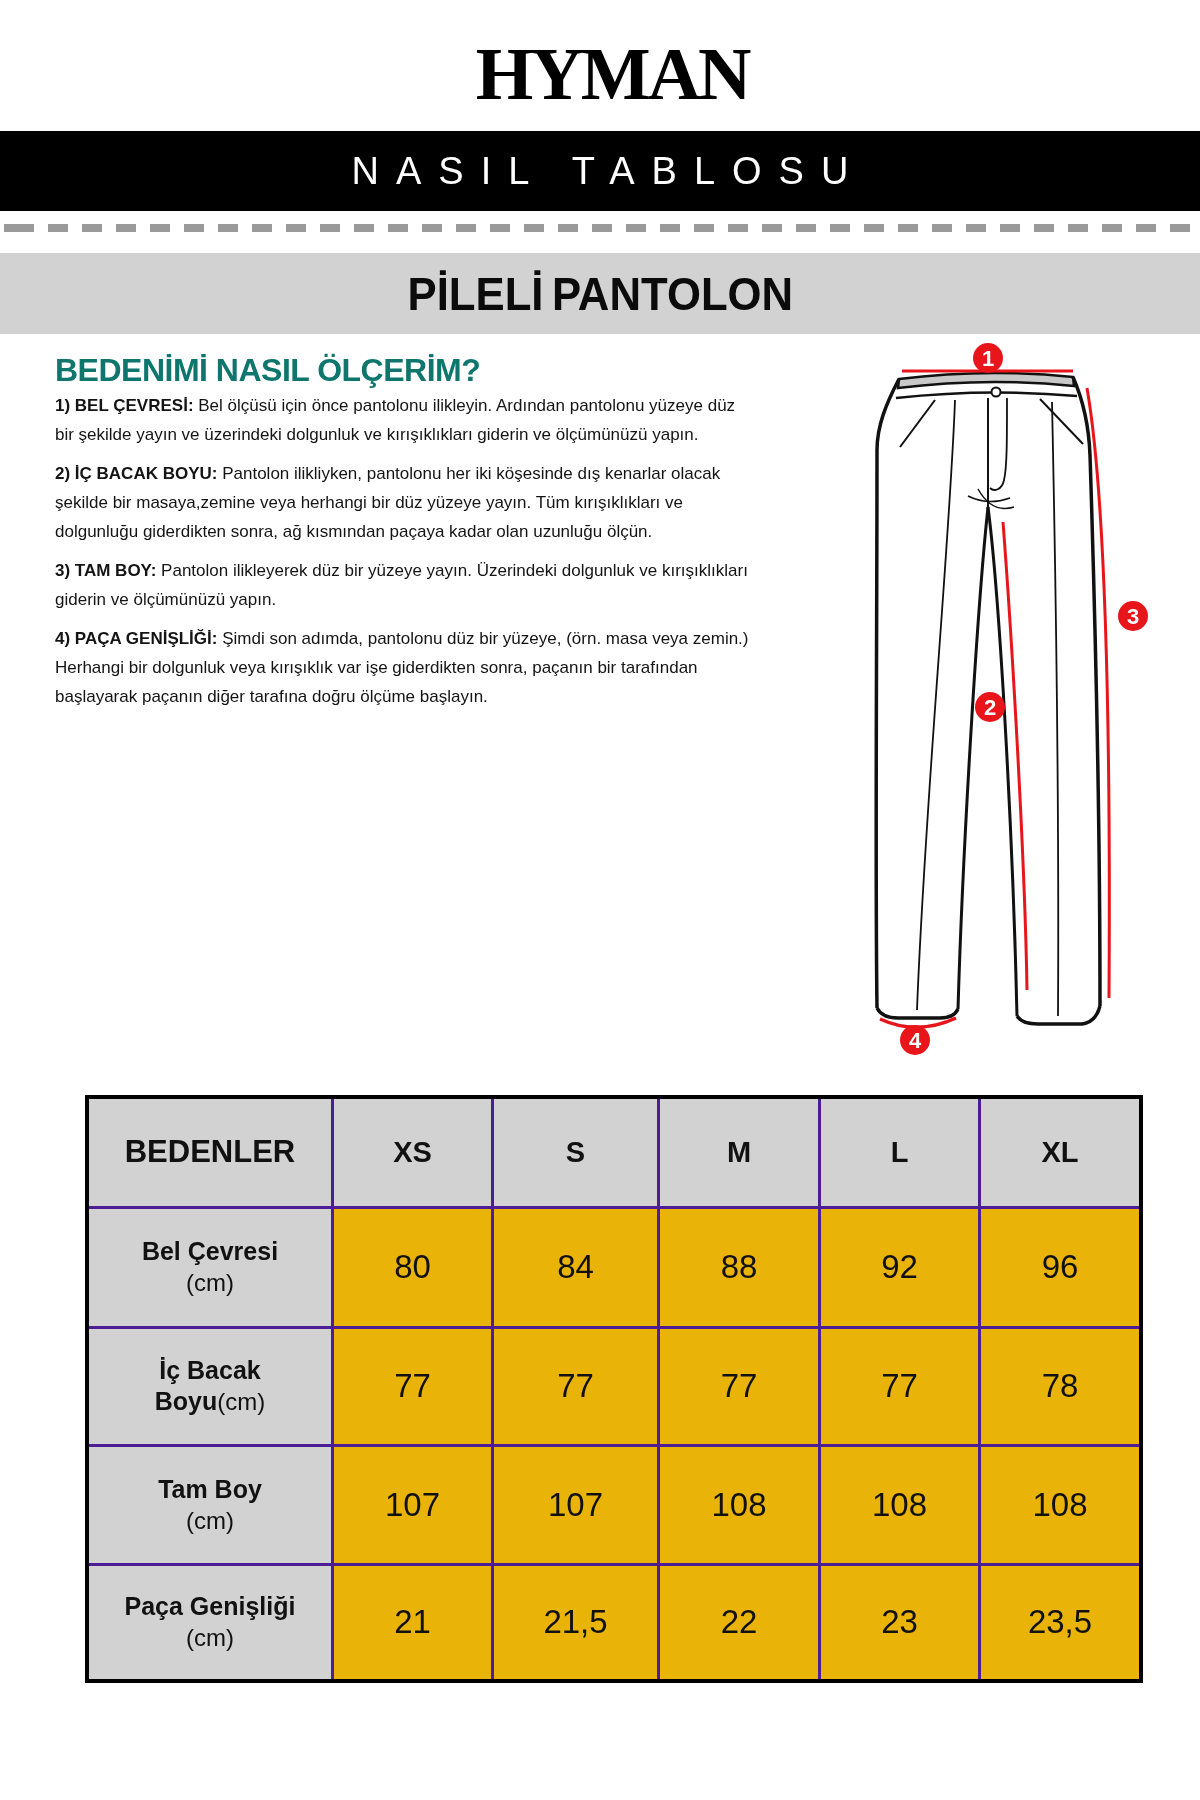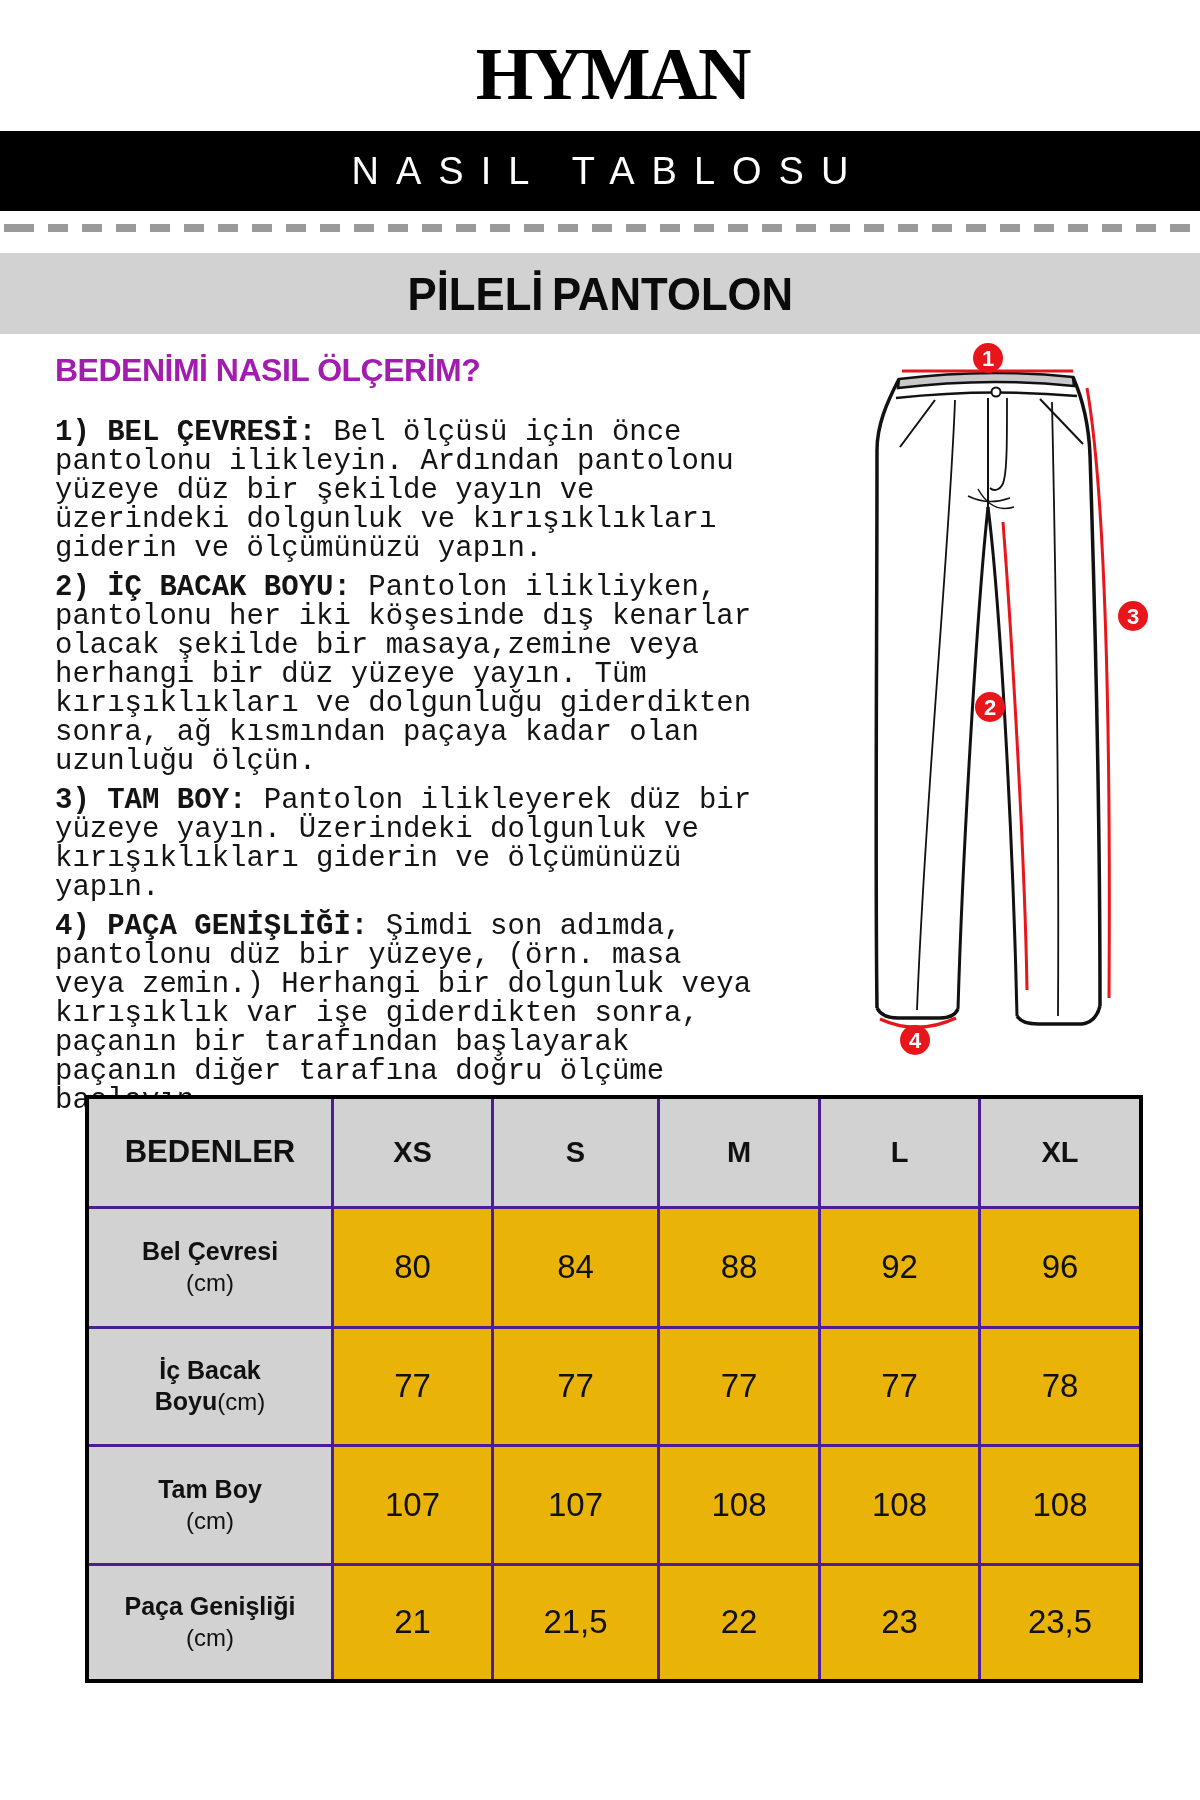--- a/index.html
+++ b/index.html
@@ -16,22 +16,22 @@
   .dash-strip{position:absolute;top:224px;left:0;width:100%;height:8px;
       background:repeating-linear-gradient(90deg,#9a9a9a 0 20px,rgba(0,0,0,0) 20px 34px);
       background-position:14px 0;}
   .product-bar{position:absolute;top:232px;left:0;width:100%;height:81px;background:#d2d2d2;
           display:flex;align-items:center;justify-content:center;margin-top:21px;}
   .product-text{color:#0b0b0b;font-size:47px;font-weight:700;word-spacing:-4px;
           transform:scaleX(0.93);transform-origin:center;}
 
   
   .howto{position:absolute;top:352px;left:55px;width:700px;}
-  .howto h1{margin:0 0 29px 0;font-size:32px;font-weight:700;letter-spacing:-0.5px;color:#a21caf;}
-  .howto p{margin:0 0 10px 0;font-size:29px;line-height:29px;font-weight:400;color:#141414;font-family:Liberation Mono, monospace;}
+  .howto h1{margin:0 0 2px 0;font-size:32px;font-weight:700;letter-spacing:-0.5px;color:#0f766e;}
+  .howto p{margin:0 0 10px 0;font-size:17px;line-height:29px;font-weight:400;color:#141414;}
   .howto p b{font-weight:700;}
 
   
   .diagram{position:absolute;top:340px;left:860px;width:300px;height:720px;}
 
   
   .size-table{position:absolute;top:1095px;left:85px;}
   table{border-collapse:collapse;table-layout:fixed;width:1035px;height:584px;border:4px solid #000;}
   td,th{border:3px solid #4c1d95;padding:0;text-align:center;vertical-align:middle;}
   th.head-first{width:242px;background:#d2d2d2;font-size:31px;font-weight:700;}

